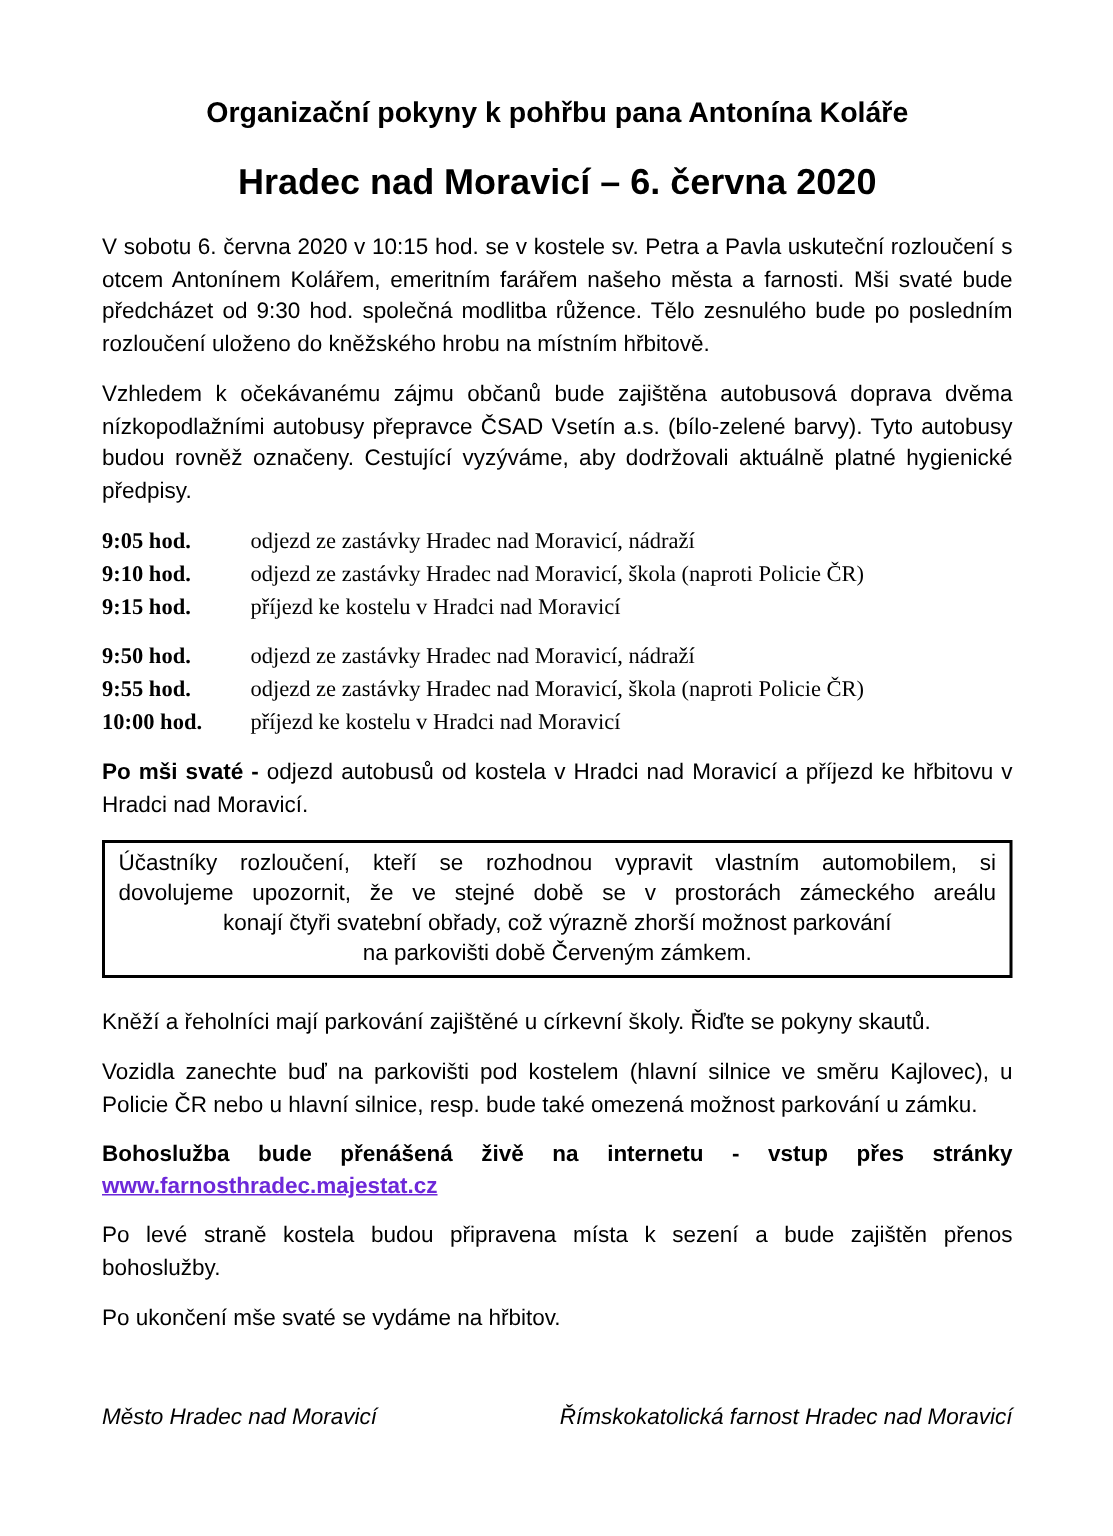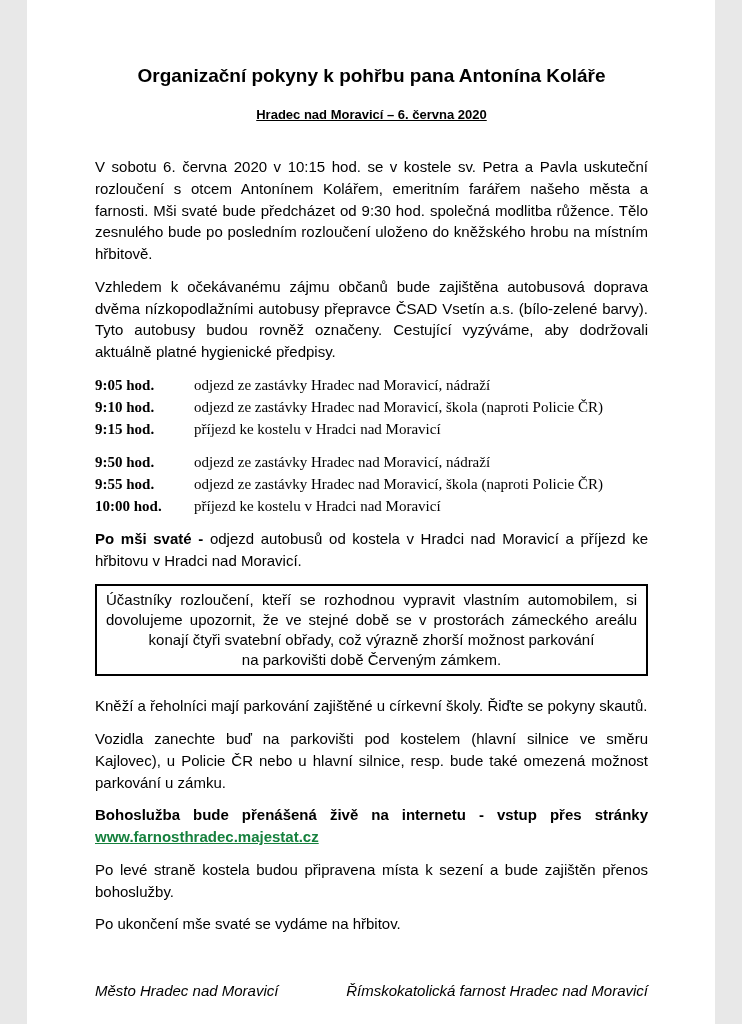--- a/index.html
+++ b/index.html
@@ -1,61 +1,60 @@
 <!DOCTYPE html>
 <html><head>
 <meta charset="utf-8">
 <style>
   html, body { margin: 0; padding: 0; background: #e8e8e8; }
   .page {
-    width: 688px;
+    width: 742px;
     height: 1024px;
     margin: 0 auto;
     background: #ffffff;
     box-sizing: border-box;
     padding: 64px 67px 0 68px;
     font-family: "Liberation Sans", "DejaVu Sans", sans-serif;
     font-size: 15px;
     color: #000000;
     line-height: 1.45;
   }
   h1.doc-title {
     font-size: 19px;
     margin: 0 0 19px 0;
     text-align: center;
     font-weight: bold;
     line-height: 1.25;
   }
   h2.doc-subtitle {
-    font-size: 13px;
-    margin: 0 0 33px 0;
+    font-size: 24px;
+    margin: 0 0 17px 0;
     text-align: center;
     font-weight: bold;
     line-height: 1.25;
-    text-decoration: underline;
   }
   p { margin: 0 0 11px 0; }
   .just { text-align: justify; }
   .bold { font-weight: bold; }
   .schedule { margin: 0 0 11px 0; font-family: Liberation Serif, serif; }
   .schedule-row { display: flex; line-height: 22px; }
   .schedule-time { flex: 0 0 75px; font-weight: bold; }
   .schedule-desc { flex: 1; margin-left: 24px; }
   .after-mass b { font-weight: bold; }
   .notice-box {
     border: 2px solid #000000;
     padding: 4px 9px;
     margin: 13px 0 19px 0;
     font-weight: normal;
     line-height: 20px;
   }
   .nb-just { text-align: justify; text-align-last: justify; }
   .nb-center { text-align: center; }
   a.link {
-    color: #15803d;
+    color: #6d28d9;
     font-weight: bold;
     text-decoration: underline;
     cursor: pointer;
   }
   .footer {
     display: flex;
     justify-content: space-between;
     margin-top: 45px;
     font-style: italic;
     gap: 12px;

